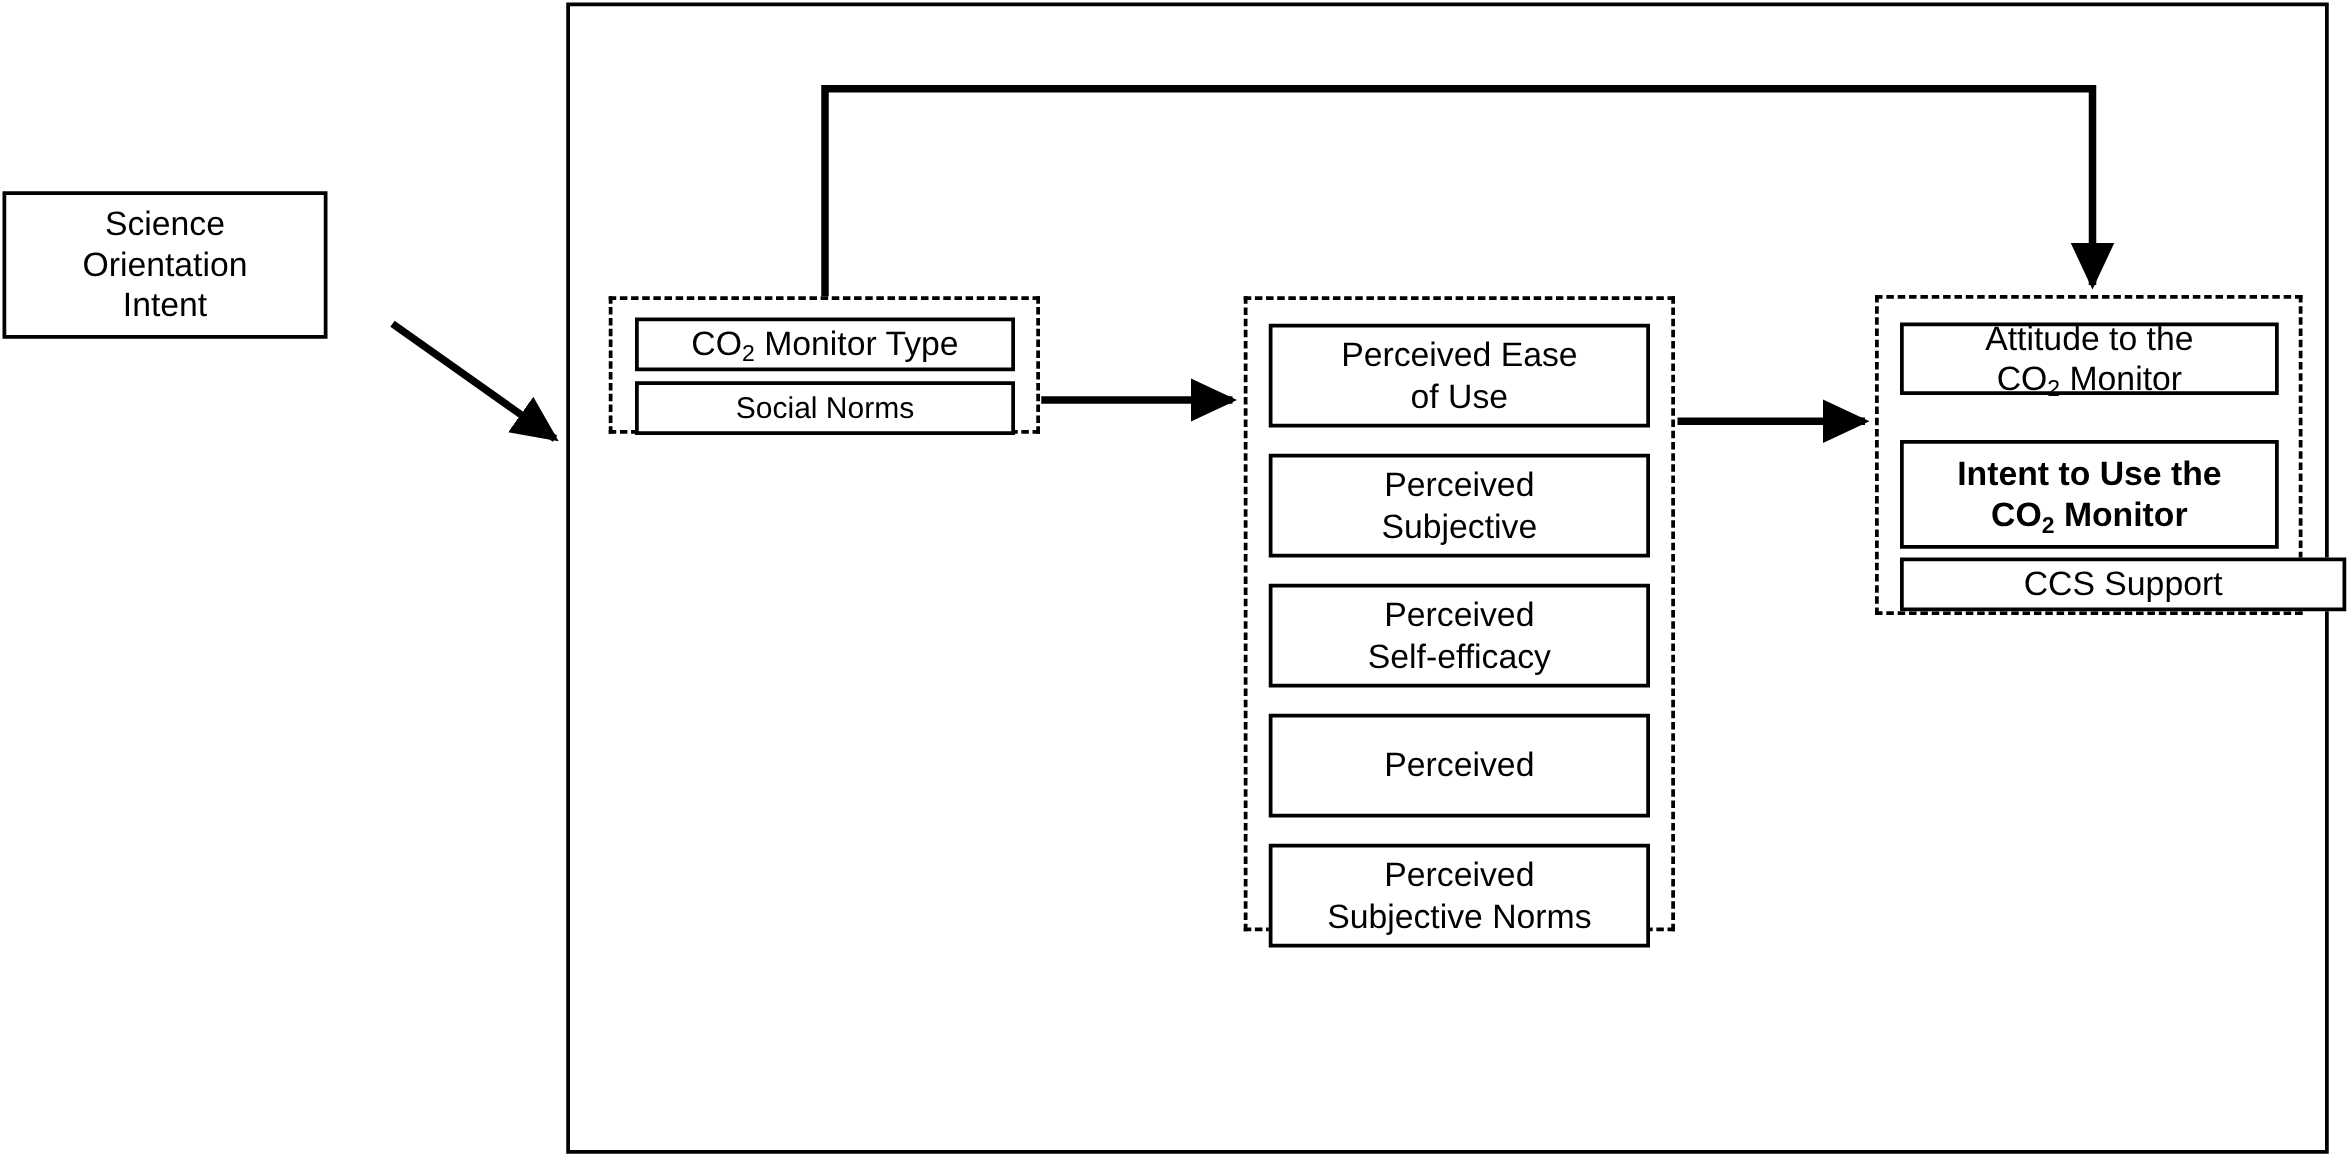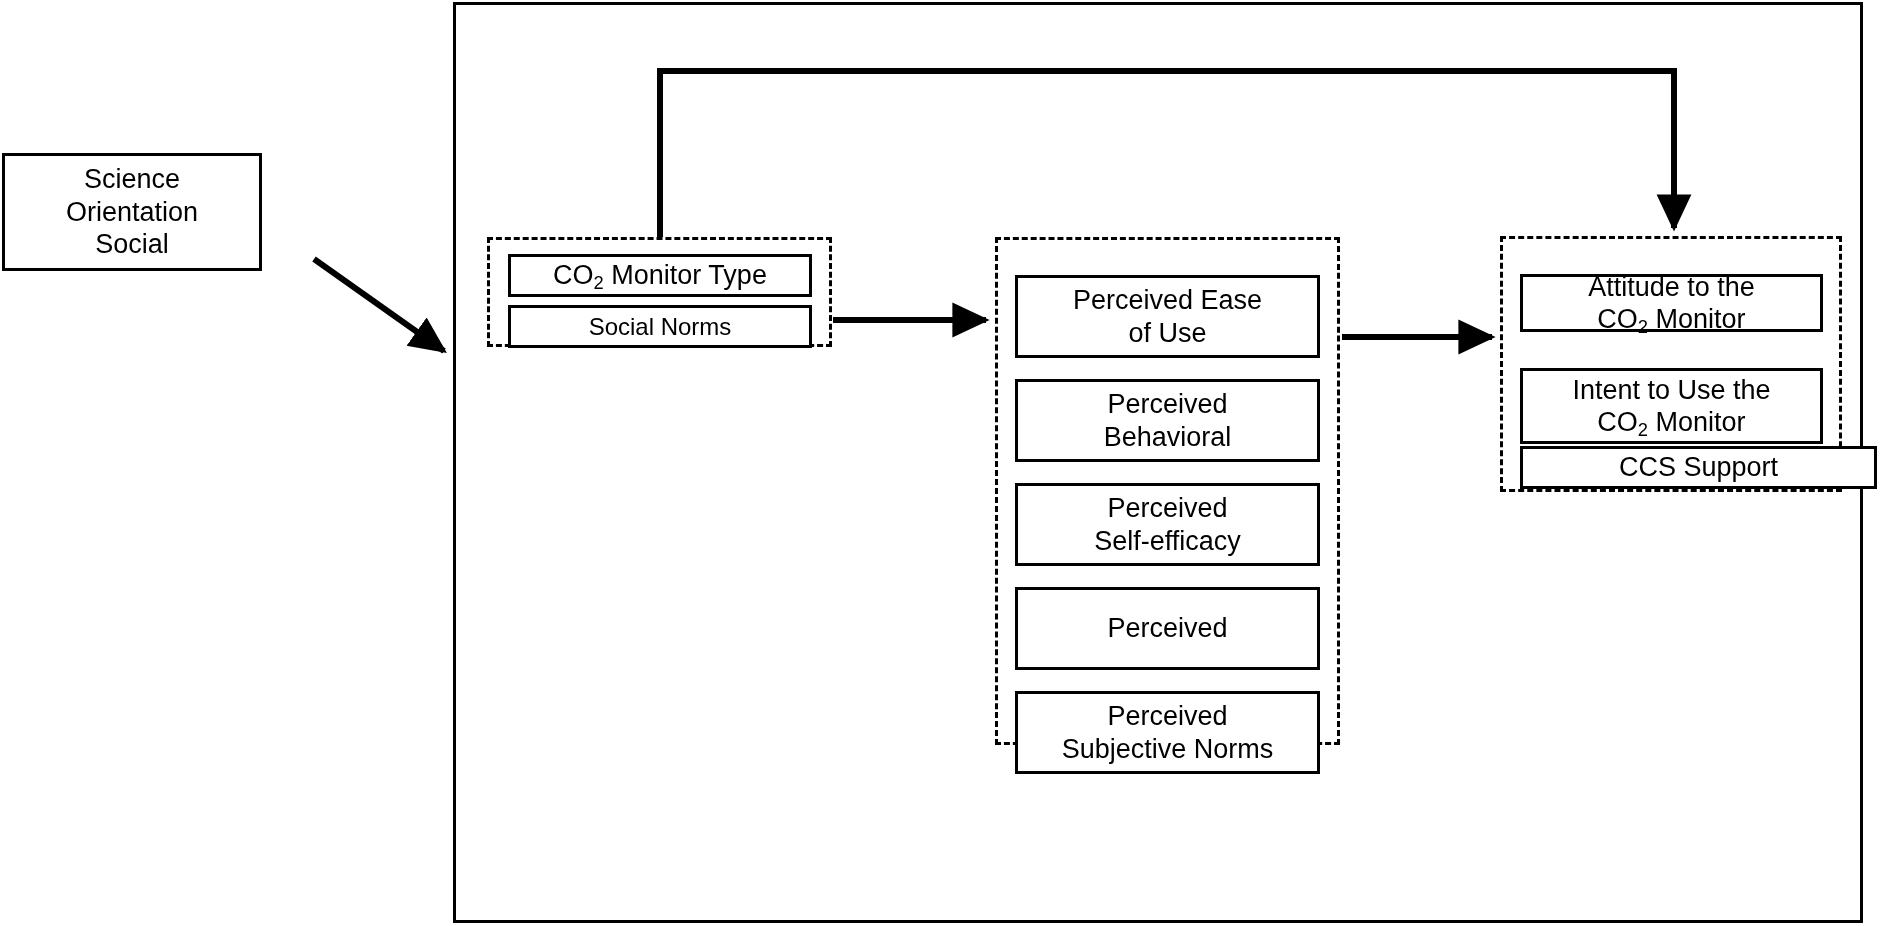--- a/index.html
+++ b/index.html
@@ -39,21 +39,21 @@
     background: #ffffff;
     display: flex;
     align-items: center;
     justify-content: center;
     text-align: center;
     line-height: 1.22;
     color: #000000;
     font-size: 27px;
     padding: 2px 6px;
   }
-  .node-box.two-line { line-height: 1.2; margin-top: 16px; }
+  .node-box.two-line { line-height: 1.2; }
   .node-label { display: block; }
   sub {
     font-size: 0.68em;
     vertical-align: baseline;
     position: relative;
     top: 0.28em;
   }
   
   #connectors {
     position: absolute;
@@ -66,21 +66,21 @@
 </style>
 </head>
 <body>
 
 <div id="canvas">
 
   <div class="abs node-box" style="left:2px; top:153px; width:260px; height:118px; font-size:27px;">
     <div>
       <span class="node-label">Science</span>
       <span class="node-label">Orientation</span>
-      <span class="node-label">Social</span>
+      <span class="node-label">Intent</span>
     </div>
   </div>
 
   <div class="abs model-frame" style="left:453px; top:2px; width:1410px; height:921px;"></div>
 
   <div class="abs group-dashed" style="left:487px; top:237px; width:345px; height:110px;"></div>
 
   <div class="abs node-box" style="left:508px; top:254px; width:304px; height:43px; font-size:27px;">
     <div><span><span>CO</span><sub>2</sub><span> Monitor Type</span></span></div>
   </div>
@@ -96,21 +96,21 @@
   <div class="abs node-box two-line" style="left:1015px; top:259px; width:305px; height:83px;">
     <div>
       <span class="node-label">Perceived Ease</span>
       <span class="node-label">of Use</span>
     </div>
   </div>
 
   <div class="abs node-box two-line" style="left:1015px; top:363px; width:305px; height:83px;">
     <div>
       <span class="node-label">Perceived</span>
-      <span class="node-label">Behavioral</span>
+      <span class="node-label">Subjective</span>
     </div>
   </div>
 
   <div class="abs node-box two-line" style="left:1015px; top:467px; width:305px; height:83px;">
     <div>
       <span class="node-label">Perceived</span>
       <span class="node-label">Self-efficacy</span>
     </div>
   </div>
 
@@ -129,21 +129,21 @@
 
   <div class="abs group-dashed" style="left:1500px; top:236px; width:342px; height:256px;"></div>
 
   <div class="abs node-box two-line" style="left:1520px; top:258px; width:303px; height:58px;">
     <div>
       <span class="node-label">Attitude to the</span>
       <span class="node-label"><span>CO</span><sub>2</sub><span> Monitor</span></span>
     </div>
   </div>
 
-  <div class="abs node-box two-line" style="left:1520px; top:352px; width:303px; height:76px;">
+  <div class="abs node-box two-line" style="left:1520px; top:352px; width:303px; height:87px;font-weight:bold;">
     <div>
       <span class="node-label">Intent to Use the</span>
       <span class="node-label"><span>CO</span><sub>2</sub><span> Monitor</span></span>
     </div>
   </div>
 
   <div class="abs node-box" style="left:1520px; top:446px; width:357px; height:43px;">
     <div>
         <span class="node-label">CCS Support</span>
       </div>

